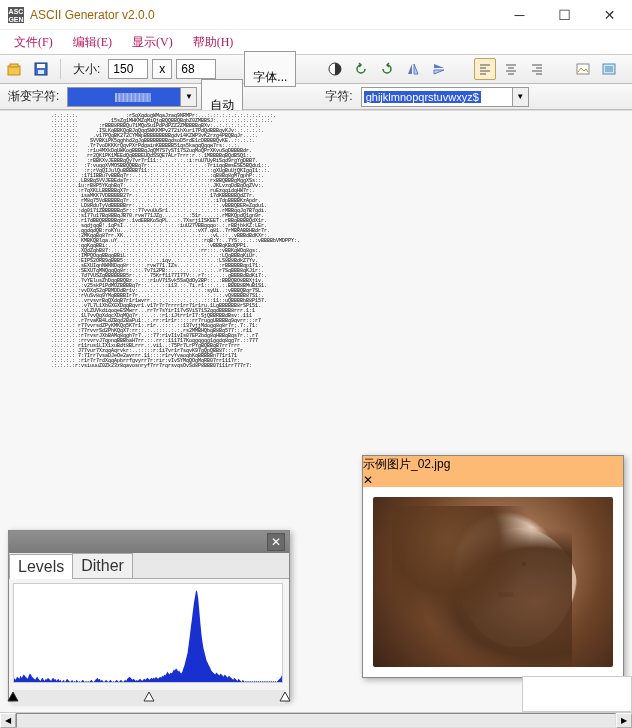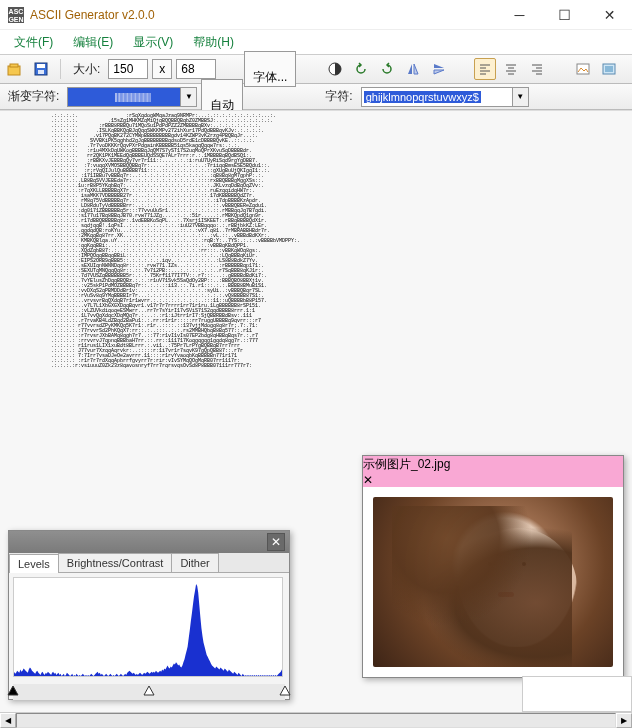--- a/index.html
+++ b/index.html
@@ -3,48 +3,48 @@
 <meta charset="utf-8">
 <style>
 * { margin: 0; padding: 0; box-sizing: border-box; }
 body { font-family: "Microsoft YaHei", Tahoma, sans-serif; font-size: 12px; background: #fff; width: 632px; height: 728px; overflow: hidden; position: relative; }
 .titlebar { height: 30px; background: #fff; display: flex; align-items: center; padding: 0 0 0 8px; border-bottom: 1px solid #eee; }
 .titlebar .appicon { width: 16px; height: 16px; background: #555; color: #fff; font-size: 7px; line-height: 8px; text-align: center; font-weight: bold; margin-right: 6px; padding-top: 1px; }
 .titlebar .title { flex: 1; font-size: 12px; color: #a16207; }
 .titlebar .winbtns { display: flex; }
 .titlebar .winbtn { width: 45px; height: 30px; display: flex; align-items: center; justify-content: center; color: #333; font-size: 14px; }
 .menubar { height: 24px; background: #fff; display: flex; align-items: center; padding: 0 4px; }
-.menubar .menuitem { padding: 3px 10px; font-size: 12px; color: #15803d; }
+.menubar .menuitem { padding: 3px 10px; font-size: 12px; color: #be185d; font-family: Liberation Serif, serif; }
 .toolbar { height: 30px; background: linear-gradient(#fafafa,#ececec); border-top: 1px solid #ccc; border-bottom: 1px solid #bbb; display: flex; align-items: center; padding: 0 4px; gap: 4px; }
 .tbtn { width: 22px; height: 22px; display: flex; align-items: center; justify-content: center; border: 1px solid transparent; border-radius: 2px; }
 .sep { width: 1px; height: 20px; background: #ccc; margin: 0 4px; }
 .label { margin: 0 4px; color: #222; }
 .inputbox { width: 40px; height: 20px; border: 1px solid #999; background: #fff; padding: 0 4px; font-size: 12px; }
 .xbtn { width: 20px; height: 20px; border: 1px solid #999; background: #fafafa; text-align: center; line-height: 18px; cursor: pointer; }
 .btn { height: 20px; border: 1px solid #999; background: #fafafa; padding: 17px 8px; font-size: 12px; cursor: pointer; }
 .row2 { height: 26px; background: linear-gradient(#fafafa,#ececec); border-bottom: 1px solid #bbb; display: flex; align-items: center; padding: 0 4px; gap: 4px; }
 .gradcombo { width: 130px; height: 20px; border: 1px solid #999; background: #fff; position: relative; }
 .gradprev { position: absolute; inset: 0; background: #2e5bd9; display: flex; align-items: center; justify-content: center; color: #d0d8f5; font-size: 9px; letter-spacing: -1px; overflow: hidden; }
 .gradarrow { position: absolute; right: 0; top: 0; width: 16px; height: 100%; background: #f0f0f0; border-left: 1px solid #999; display: flex; align-items: center; justify-content: center; font-size: 8px; }
 .charcombo { width: 168px; height: 20px; border: 1px solid #999; background: #fff; font-size: 11px; padding: 0 2px; display: flex; align-items: center; }
 .charcombo .arrow { width: 16px; height: 100%; background: #f0f0f0; border-left: 1px solid #999; display: flex; align-items: center; justify-content: center; font-size: 8px; margin-left: auto; margin-right: -2px; }
 .workspace { position: relative; height: calc(100% - 110px); overflow: hidden; background: #f7f7f7; border-top: 1px solid #ddd; }
 .asciiart { font-family: "Consolas","Courier New",monospace; font-size: 5px; line-height: 5px; letter-spacing: 0; white-space: pre; padding: 3px 6px; color: #000; background: #f7f7f7; overflow: hidden; }
 
 .panel { position: absolute; background: #f4f4f4; border: 1px solid #888; box-shadow: 2px 2px 6px rgba(0,0,0,.3); }
 .panel .pheader { height: 22px; background: linear-gradient(#8f8f8f,#7a7a7a); color: #fff; display: flex; align-items: center; padding: 0 4px; font-size: 11px; }
 .panel .pclose { margin-left: auto; width: 18px; height: 18px; background: #6a6a6a; color: #fff; display: flex; align-items: center; justify-content: center; font-size: 12px; cursor: pointer; border: 1px solid #555; }
 .tabs { display: flex; background: #e8e8e8; border-bottom: 1px solid #aaa; }
-.tab { padding: 3px 8px; font-size: 11px; border: 1px solid #aaa; border-bottom: none; background: #f0f0f0; margin-right: -1px; color: #333; }
+.tab { padding: 3px 8px; font-size: 16px; border: 1px solid #aaa; border-bottom: none; background: #f0f0f0; margin-right: -1px; color: #333; }
 .tab.active { background: #fff; font-weight: normal; position: relative; top: 1px; }
 .histo { background: #fff; margin: 4px; border: 1px solid #ccc; }
 .sliders { height: 16px; background: #e8e8e8; margin: 0 4px 4px; position: relative; }
 .slider-tri { position: absolute; top: 0; }
 
-.imgpanel { position: absolute; right: 8px; bottom: 50px; width: 262px; background: #f9a8d4; border: 1px solid #888; box-shadow: 2px 2px 6px rgba(0,0,0,.3); }
+.imgpanel { position: absolute; right: 8px; bottom: 50px; width: 262px; background: #fdba74; border: 1px solid #888; box-shadow: 2px 2px 6px rgba(0,0,0,.3); }
 .imgbody { background: #fff; padding: 10px; display: flex; align-items: center; justify-content: center; }
 .faceimg { width: 240px; height: 170px; background: radial-gradient(circle at 55% 40%, #f4e0cf 0%, #e0c5b0 28%, #9a6b4c 32%, #6b4226 60%, #3d2416 100%); border-radius: 2px; position: relative; overflow: hidden; }
 .botscroll { position: absolute; bottom: 0; left: 0; right: 0; height: 16px; background: #f0f0f0; border-top: 1px solid #ccc; display: flex; }
 .botscroll .track { flex: 1; background: #e8e8e8; border: 1px inset #ddd; }
 .botscroll .arrow { width: 16px; height: 100%; background: #e8e8e8; border: 1px outset #fff; display: flex; align-items: center; justify-content: center; font-size: 8px; }
 .whitebox { position: absolute; right: 0; bottom: 16px; width: 110px; height: 36px; background: #fff; border: 1px solid #ccc; }
 </style>
 </head>
 <body>
 
@@ -229,21 +229,20 @@
 
 </pre>
 
   <div class="panel" style="left:8px; bottom:28px; width:282px; height:170px;">
     <div class="pheader">
       <span></span>
       <div class="pclose">✕</div>
     </div>
     <div class="tabs">
       <div class="tab active">Levels</div>
-      <div class="tab">Brightness/Contrast</div>
       <div class="tab">Dither</div>
     </div>
     <svg class="histo" width="270" height="100" id="histo-svg">
         <path d="M0 100 L0.0 93.7 L1.1 95.8 L2.1 94.8 L3.2 92.7 L4.2 93.7 L5.3 94.8 L6.4 91.6 L7.4 93.7 L8.5 92.7 L9.5 90.6 L10.6 91.6 L11.6 92.7 L12.7 93.7 L13.8 94.8 L14.8 91.6 L15.9 89.6 L16.9 90.6 L18.0 92.7 L19.1 93.7 L20.1 94.8 L21.2 95.8 L22.2 93.7 L23.3 92.7 L24.4 94.8 L25.4 95.8 L26.5 96.9 L27.5 94.8 L28.6 93.7 L29.6 95.8 L30.7 96.9 L31.8 94.8 L32.8 95.8 L33.9 93.7 L34.9 94.8 L36.0 95.8 L37.1 96.9 L38.1 94.8 L39.2 93.7 L40.2 95.8 L41.3 94.8 L42.4 96.9 L43.4 95.8 L44.5 94.8 L45.5 96.9 L46.6 95.8 L47.6 97.9 L48.7 96.9 L49.8 95.8 L50.8 97.9 L51.9 96.9 L52.9 94.8 L54.0 95.8 L55.1 96.9 L56.1 97.9 L57.2 96.9 L58.2 95.8 L59.3 97.9 L60.4 96.9 L61.4 97.9 L62.5 95.8 L63.5 96.9 L64.6 97.9 L65.6 96.9 L66.7 97.9 L67.8 96.9 L68.8 95.8 L69.9 96.9 L70.9 97.9 L72.0 96.9 L73.1 97.9 L74.1 96.9 L75.2 97.9 L76.2 96.9 L77.3 95.8 L78.4 96.9 L79.4 97.9 L80.5 96.9 L81.5 95.8 L82.6 94.8 L83.6 93.7 L84.7 95.8 L85.8 94.8 L86.8 96.9 L87.9 95.8 L88.9 96.9 L90.0 97.9 L91.1 96.9 L92.1 95.8 L93.2 96.9 L94.2 97.9 L95.3 96.9 L96.4 95.8 L97.4 96.9 L98.5 97.9 L99.5 96.9 L100.6 97.9 L101.6 96.9 L102.7 95.8 L103.8 96.9 L104.8 97.9 L105.9 96.9 L106.9 95.8 L108.0 96.9 L109.1 97.9 L110.1 96.9 L111.2 95.8 L112.2 96.9 L113.3 94.8 L114.4 93.7 L115.4 92.7 L116.5 93.7 L117.5 94.8 L118.6 95.8 L119.6 94.8 L120.7 95.8 L121.8 96.9 L122.8 95.8 L123.9 96.9 L124.9 95.8 L126.0 94.8 L127.1 95.8 L128.1 96.9 L129.2 95.8 L130.2 94.8 L131.3 95.8 L132.4 94.8 L133.4 93.7 L134.5 94.8 L135.5 95.8 L136.6 94.8 L137.6 93.7 L138.7 94.8 L139.8 93.7 L140.8 94.8 L141.9 92.7 L142.9 93.7 L144.0 94.8 L145.1 93.7 L146.1 92.7 L147.2 93.7 L148.2 91.6 L149.3 92.7 L150.4 90.6 L151.4 91.6 L152.5 89.6 L153.5 87.5 L154.6 89.6 L155.6 90.6 L156.7 88.5 L157.8 89.6 L158.8 87.5 L159.9 85.4 L160.9 86.4 L162.0 84.3 L163.1 85.4 L164.1 87.5 L165.2 86.4 L166.2 88.5 L167.3 89.6 L168.4 87.5 L169.4 84.3 L170.5 81.2 L171.5 77.0 L172.6 72.8 L173.6 68.7 L174.7 60.3 L175.8 52.0 L176.8 43.6 L177.9 35.2 L178.9 26.9 L180.0 18.5 L181.1 12.3 L182.1 6.0 L183.2 8.1 L184.2 14.4 L185.3 26.9 L186.4 39.4 L187.4 49.9 L188.5 58.2 L189.5 64.5 L190.6 68.7 L191.6 72.8 L192.7 77.0 L193.8 79.1 L194.8 81.2 L195.9 83.3 L196.9 85.4 L198.0 87.5 L199.1 88.5 L200.1 89.6 L201.2 90.6 L202.2 88.5 L203.3 89.6 L204.4 90.6 L205.4 91.6 L206.5 89.6 L207.5 90.6 L208.6 91.6 L209.6 92.7 L210.7 90.6 L211.8 91.6 L212.8 92.7 L213.9 93.7 L214.9 91.6 L216.0 92.7 L217.1 93.7 L218.1 94.8 L219.2 95.8 L220.2 93.7 L221.3 94.8 L222.4 95.8 L223.4 96.9 L224.5 94.8 L225.5 95.8 L226.6 96.9 L227.6 97.9 L228.7 95.8 L229.8 96.9 L230.8 97.9 L231.9 96.9 L232.9 97.9 L234.0 96.9 L235.1 97.9 L236.1 96.9 L237.2 97.9 L238.2 96.9 L239.3 97.9 L240.4 96.9 L241.4 97.9 L242.5 96.9 L243.5 97.9 L244.6 96.9 L245.6 97.9 L246.7 96.9 L247.8 97.9 L248.8 96.9 L249.9 97.9 L250.9 96.9 L252.0 97.9 L253.1 96.9 L254.1 97.9 L255.2 96.9 L256.2 97.9 L257.3 96.9 L258.4 97.9 L259.4 96.9 L260.5 97.9 L261.5 96.9 L262.6 97.9 L263.6 96.9 L264.7 95.8 L265.8 94.8 L266.8 93.7 L267.9 91.6 L268.9 87.5 L270 100 Z" fill="#1930d0"></path>
       </svg>
     <div class="sliders" id="sliders-row">
         <div class="slider-tri" style="left: calc(0% - 6px);"><svg width="12" height="12">
             <polygon points="6,2 11,11 1,11" fill="#000" stroke="#333"></polygon>
           </svg></div>
         <div class="slider-tri" style="left: calc(50% - 6px);"><svg width="12" height="12">

